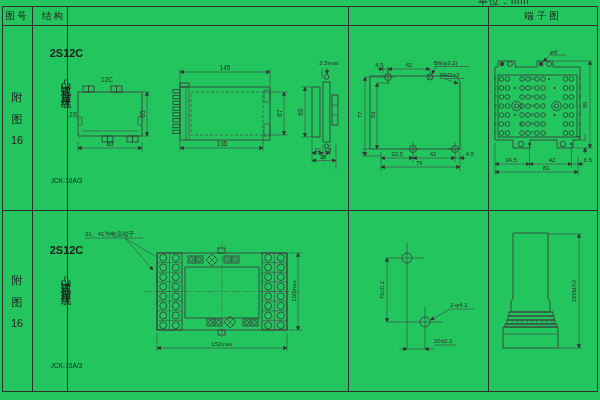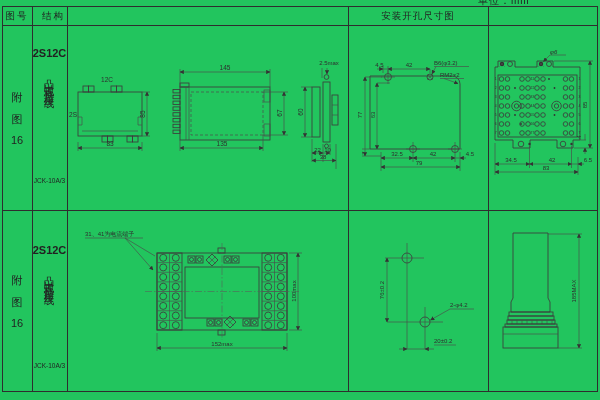--- a/index.html
+++ b/index.html
@@ -6,21 +6,21 @@
   .page{position:relative;width:600px;height:400px;background:#22c55e;overflow:hidden;
         font-family:"Liberation Sans","DejaVu Sans",sans-serif;color:#2b2b2b;}
   .hline,.vline{position:absolute;background:#2e2e2e;}
   .hline{height:1px;}
   .vline{width:1px;}
   .hdr{position:absolute;top:6px;height:19px;line-height:19px;text-align:center;
        font-size:9.5px;color:#222;}
   .unit{position:absolute;font-size:10px;letter-spacing:1px;color:#222;}
   .figcell{position:absolute;display:flex;flex-direction:column;align-items:center;
            justify-content:center;gap:7px;font-size:11px;color:#222;}
-  .scell{position:absolute;display:flex;flex-direction:column;align-items:center;font-size:11px;color:#222;}
+  .scell{position:absolute;display:flex;flex-direction:column;align-items:center;font-size:11px;color:#222;margin-left:17px;}
   .model{font-weight:bold;font-size:11px;}
   .vtext{writing-mode:vertical-rl;text-orientation:upright;letter-spacing:3px;
          font-size:10.5px;margin-top:12px;}
   .prod{margin-top:auto;font-size:6.5px;white-space:nowrap;}
   svg{position:absolute;overflow:hidden;}
   .ln{fill:none;stroke:#3c3c3c;stroke-width:0.85;}
   .thin{fill:none;stroke:#4a4a4a;stroke-width:0.65;}
   .dash{fill:none;stroke:#4a4a4a;stroke-width:0.7;stroke-dasharray:3 2;}
   .cl{fill:none;stroke:#5a5a5a;stroke-width:0.55;stroke-dasharray:7 2 1.5 2;}
   .dim{font-size:6.5px;fill:#2f2f2f;stroke:none;}
@@ -49,21 +49,21 @@
   <div class="hline" style="left:2px;top:391px;width:596px"></div>
   <div class="vline" style="left:2px;top:6px;height:386px"></div>
   <div class="vline" style="left:32px;top:6px;height:386px"></div>
   <div class="vline" style="left:67px;top:6px;height:386px"></div>
   <div class="vline" style="left:348px;top:6px;height:386px"></div>
   <div class="vline" style="left:488px;top:6px;height:386px"></div>
   <div class="vline" style="left:597px;top:6px;height:386px"></div>
 
   <div class="hdr" style="left:2px;width:30px;letter-spacing:2px">图号</div>
   <div class="hdr" style="left:36px;width:35px;letter-spacing:2px">结构</div>
-  <div class="hdr" style="left:348px;width:140px;letter-spacing:1px">安装开孔尺寸图</div>
+  <div class="hdr" style="left:488px;width:110px;letter-spacing:3px">端子图</div>
 
   <div class="figcell" style="left:2px;top:25px;width:30px;height:185px">
     <span>附</span>
     <span>图</span>
     <span>16</span>
   </div>
   <div class="scell" style="left:32px;top:25px;width:35px;height:185px;padding-top:22px;box-sizing:border-box;padding-bottom:26px">
     <span class="model">2S12C</span>
     <span class="vtext">凸出式板后接线</span>
     <span class="prod">JCK-10A/3</span>

